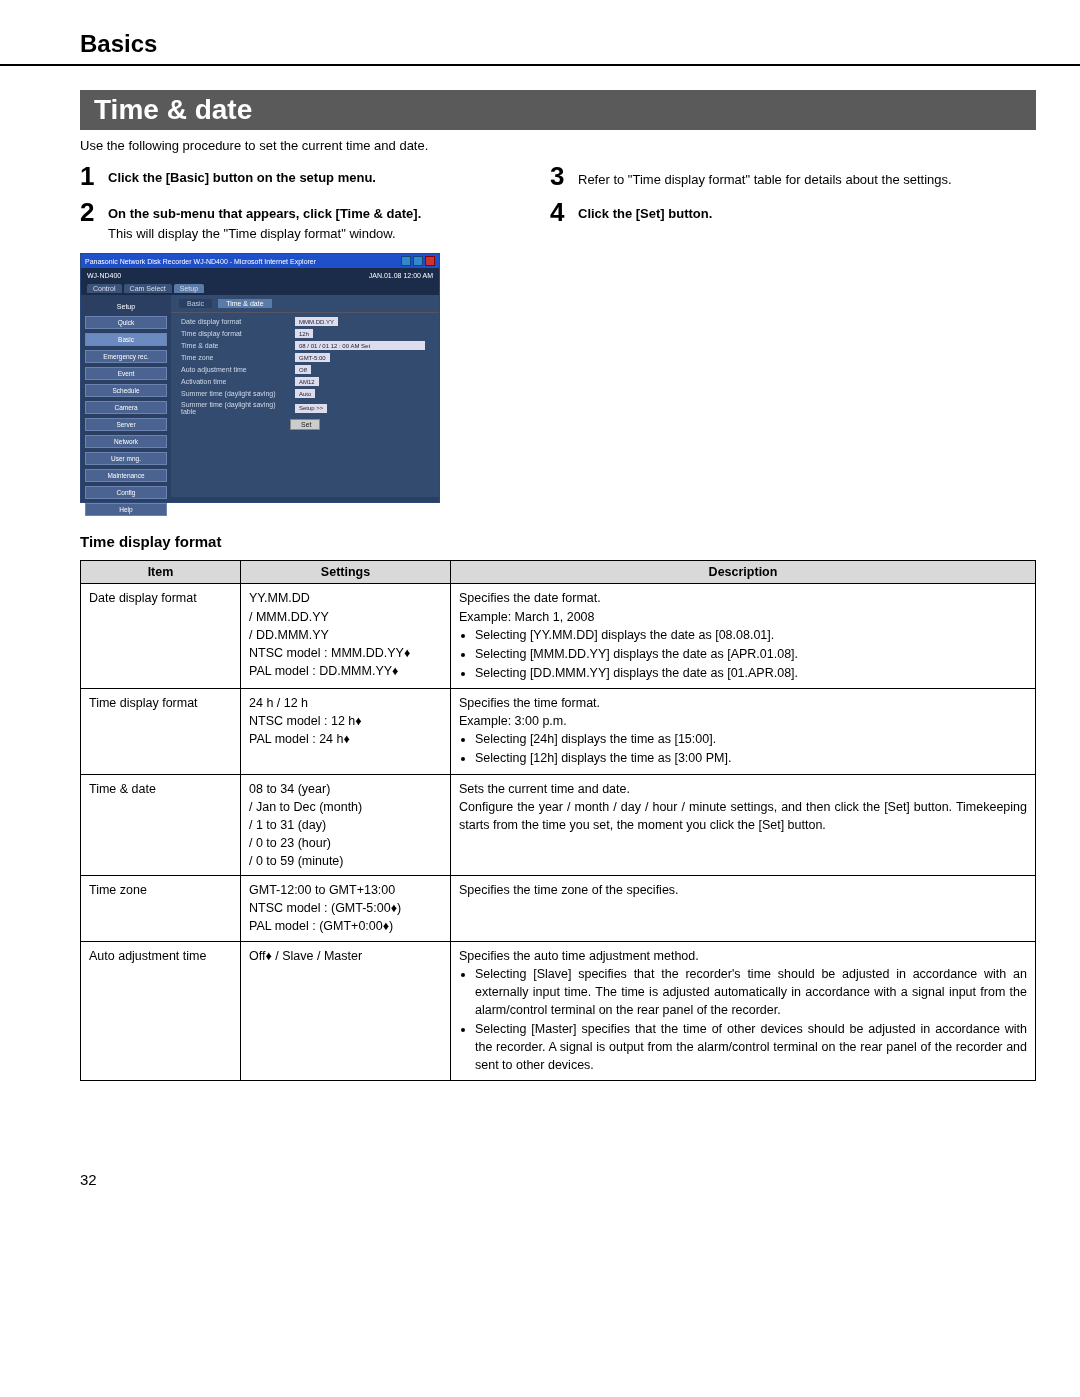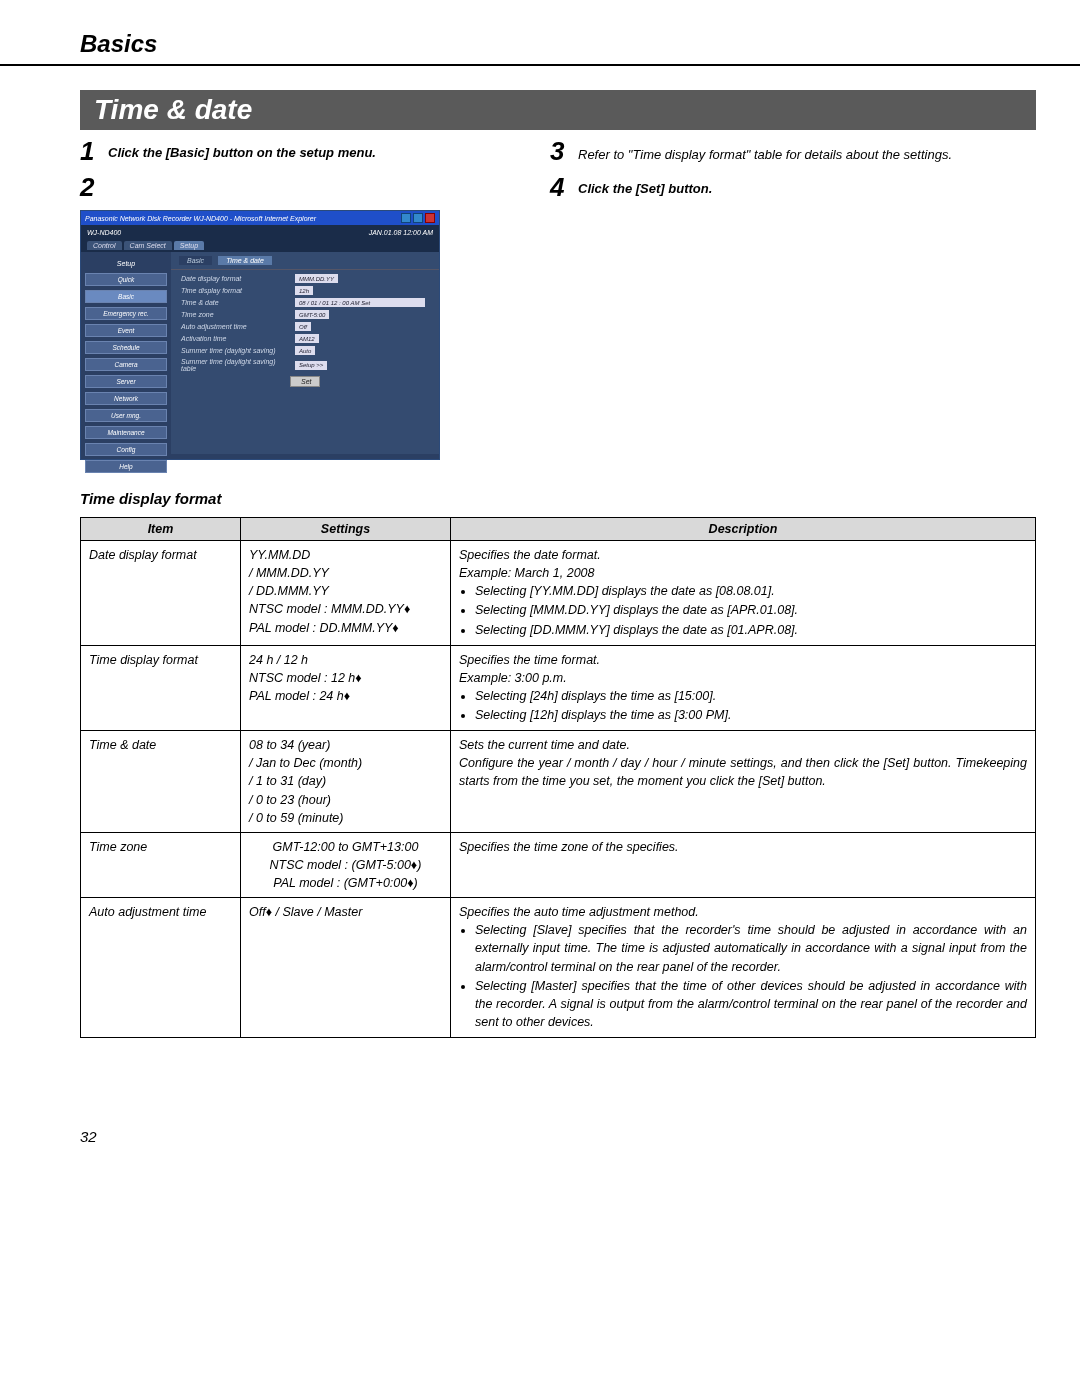--- a/index.html
+++ b/index.html
@@ -6,21 +6,20 @@
   body {
     font-family: Arial, Helvetica, sans-serif;
     margin: 0;
     padding: 0;
     background: #fff;
     color: #000;
     width: 1080px;
   }
   .page {
     padding: 30px 44px 30px 80px;
-    font-style: italic;
   }
   .chapter-title {
     font-size: 24px;
     font-weight: bold;
     margin-bottom: 6px;
   }
   .chapter-rule {
     border: none;
     border-top: 2px solid #000;
     margin: 0 -80px 24px -80px;
@@ -196,31 +195,36 @@
   .justify { text-align: justify; }
 </style>
 </head>
 <body>
 
 <div class="page">
   <div class="chapter-title">Basics</div>
   <hr class="chapter-rule">
 
   <div class="section-title-bar">Time &amp; date</div>
+  <div class="intro-text">Use the following procedure to set the current time and date.</div>
 
   <div class="two-col">
     <div class="left-col">
       <div class="step">
         <div class="step-num">1</div>
         <div class="step-body">
           <div class="bold-line">Click the [Basic] button on the setup menu.</div>
         </div>
       </div>
       <div class="step">
         <div class="step-num">2</div>
+        <div class="step-body">
+          <div class="bold-line">On the sub-menu that appears, click [Time &amp; date].</div>
+          <div class="normal-line">This will display the "Time display format" window.</div>
+        </div>
       </div>
 
       <div class="screenshot">
         <div class="ss-titlebar">
           <span>Panasonic   Network Disk Recorder WJ-ND400 - Microsoft Internet Explorer</span>
           <span class="ss-win-btns">
             <span class="ss-win-btn min"></span>
             <span class="ss-win-btn min"></span>
             <span class="ss-win-btn"></span>
           </span>
@@ -360,21 +364,21 @@
 / 1 to 31 (day)
 / 0 to 23 (hour)
 / 0 to 59 (minute)</td>
           <td>
             <div class="justify" style="white-space: pre-line;">Sets the current time and date.
 Configure the year / month / day / hour / minute settings, and then click the [Set] button. Timekeeping starts from the time you set, the moment you click the [Set] button.</div>
           </td>
         </tr>
         <tr>
           <td>Time zone</td>
-          <td style="white-space: pre-line; text-align: center;">GMT-12:00 to GMT+13:00
+          <td style="white-space: pre-line;">GMT-12:00 to GMT+13:00
 NTSC model : (GMT-5:00♦)
 PAL model    : (GMT+0:00♦)</td>
           <td>
             <div class="justify" style="white-space: pre-line;">Specifies the time zone of the specifies.</div>
           </td>
         </tr>
         <tr>
           <td>Auto adjustment time</td>
           <td style="white-space: pre-line;">Off♦ / Slave / Master</td>
           <td>

